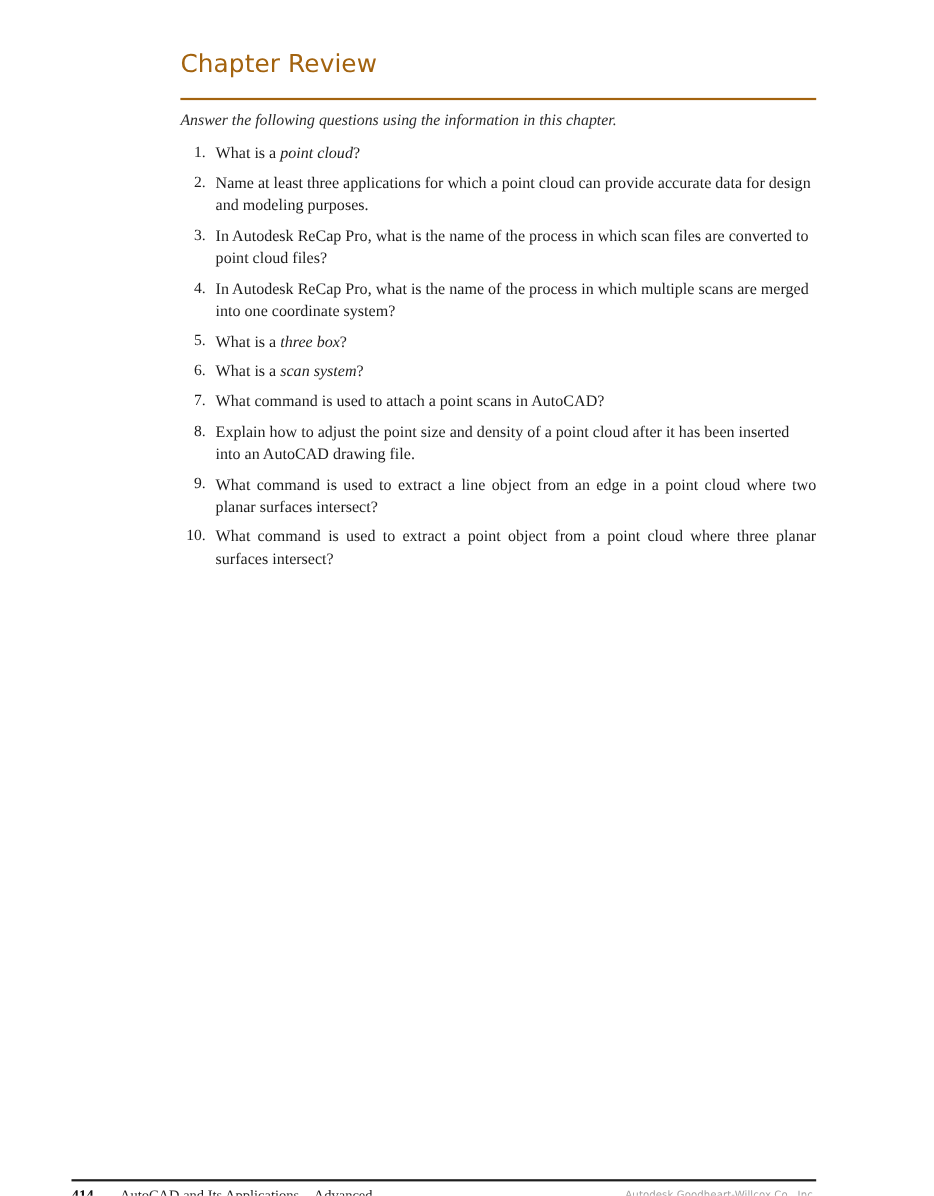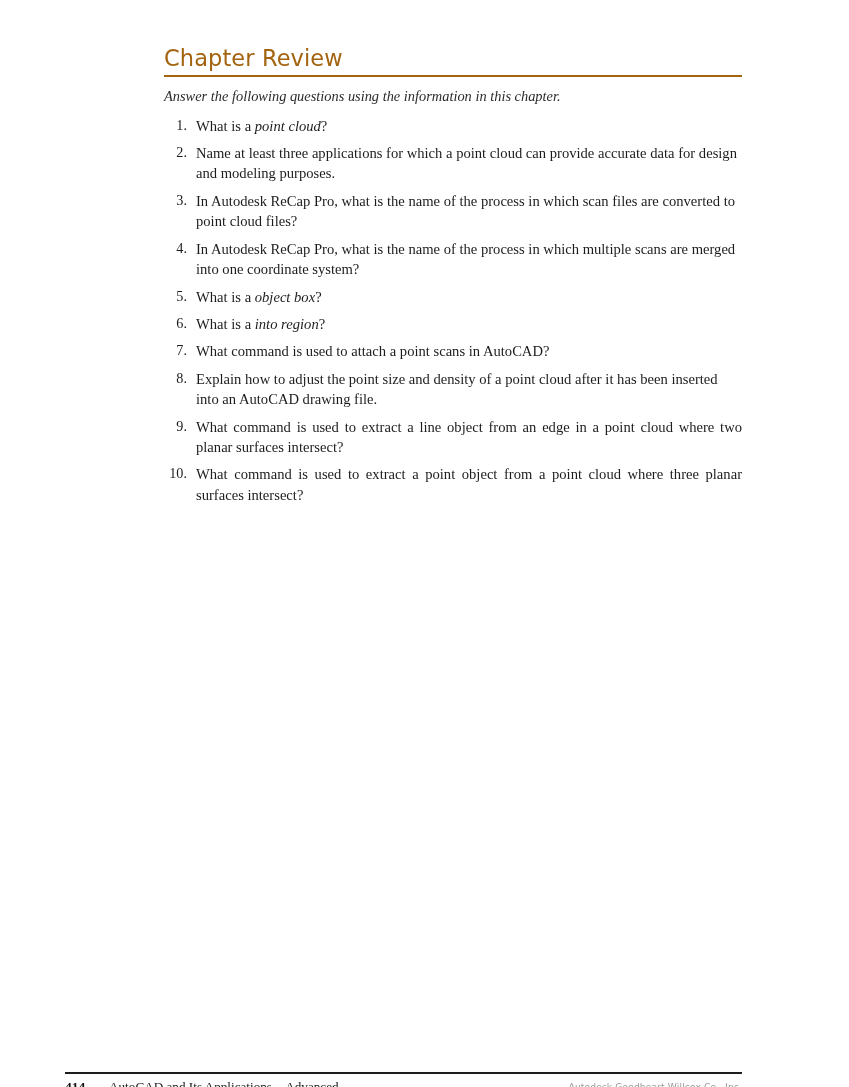--- a/index.html
+++ b/index.html
@@ -34,21 +34,21 @@
 
   
   .chapter-title {
     font-family: "DejaVu Sans", "Liberation Sans", sans-serif;
     font-size: 22.5px;
     font-weight: 400;
     color: #A3630F;
     letter-spacing: 0.1px;
     line-height: 1.08;
     margin: 0;
-    padding: 0 0 5px 0;
+    padding: 0 0 19px 0;
     white-space: nowrap;
   }
   .title-rule {
     width: 100%;
     height: 2px;
     background: #A3630F;
     margin: 0 0 11px 0;
   }
 
   .lead-in {
@@ -165,25 +165,25 @@
         <li class="qitem">
           <span class="qnum">3.</span>
           <span class="qtext"><span>In Autodesk ReCap Pro, what is the name of the process in which scan files are converted to point cloud files?</span></span>
         </li>
         <li class="qitem">
           <span class="qnum">4.</span>
           <span class="qtext"><span>In Autodesk ReCap Pro, what is the name of the process in which multiple scans are merged into one coordinate system?</span></span>
         </li>
         <li class="qitem">
           <span class="qnum">5.</span>
-          <span class="qtext"><span>What is a </span><em>object box</em><span>?</span></span>
+          <span class="qtext"><span>What is a </span><em>three box</em><span>?</span></span>
         </li>
         <li class="qitem">
           <span class="qnum">6.</span>
-          <span class="qtext"><span>What is a </span><em>into region</em><span>?</span></span>
+          <span class="qtext"><span>What is a </span><em>scan system</em><span>?</span></span>
         </li>
         <li class="qitem">
           <span class="qnum">7.</span>
           <span class="qtext"><span>What command is used to attach a point scans in AutoCAD?</span></span>
         </li>
         <li class="qitem">
           <span class="qnum">8.</span>
           <span class="qtext"><span>Explain how to adjust the point size and density of a point cloud after it has been inserted into an AutoCAD drawing file.</span></span>
         </li>
         <li class="qitem justify">

